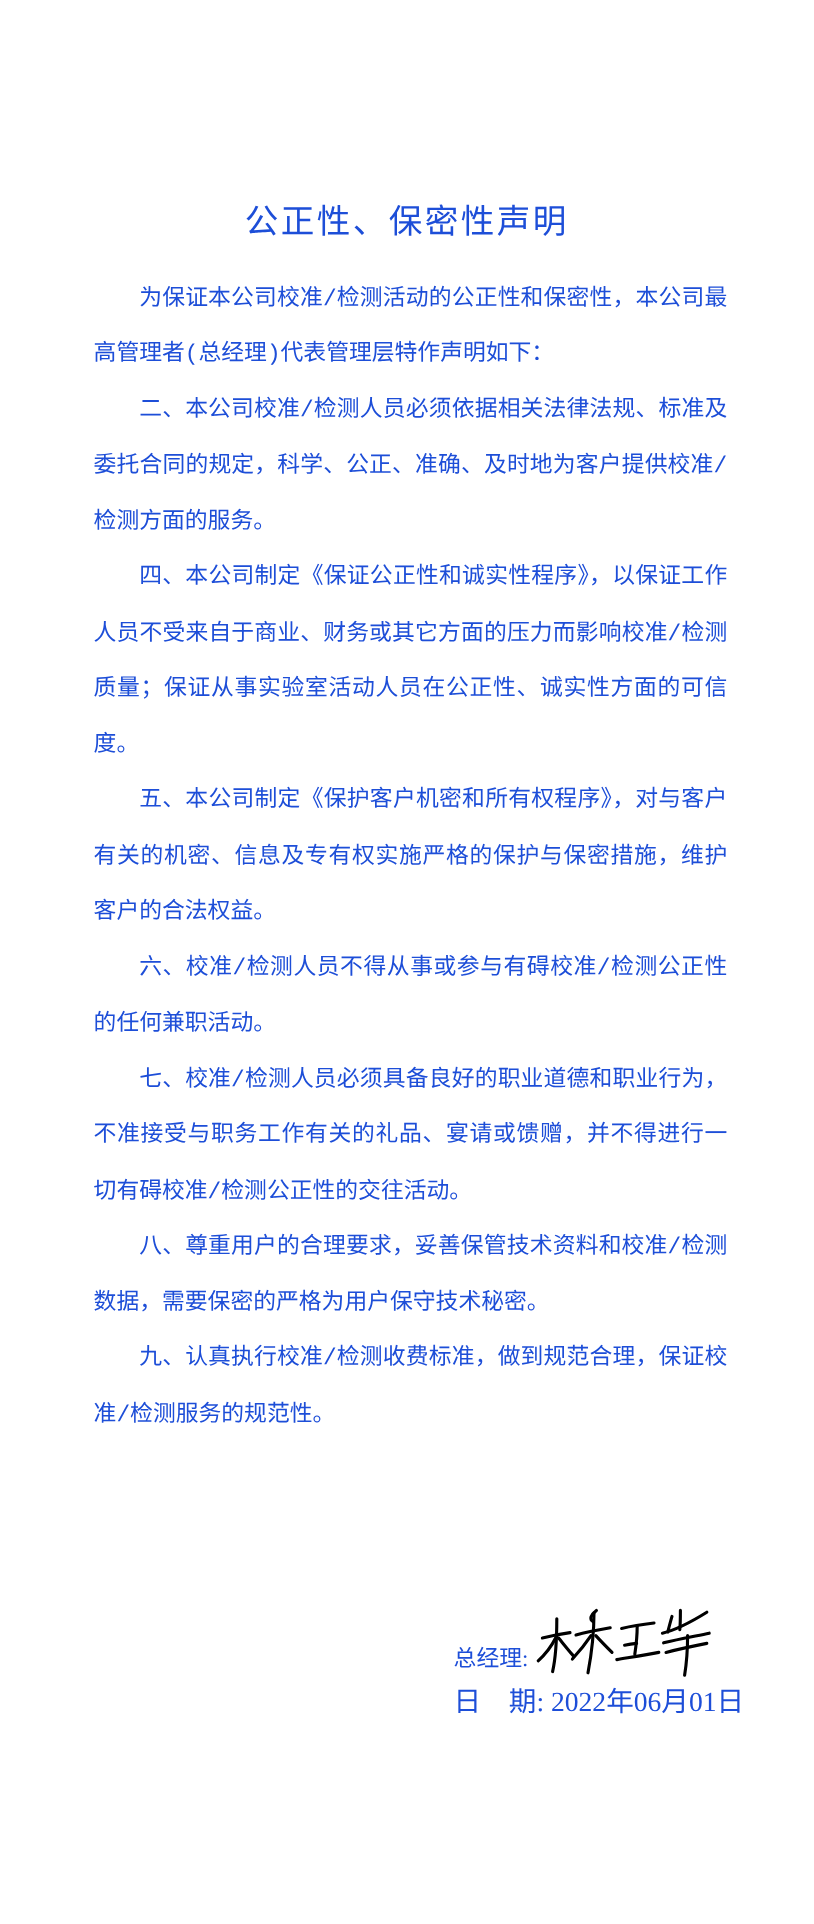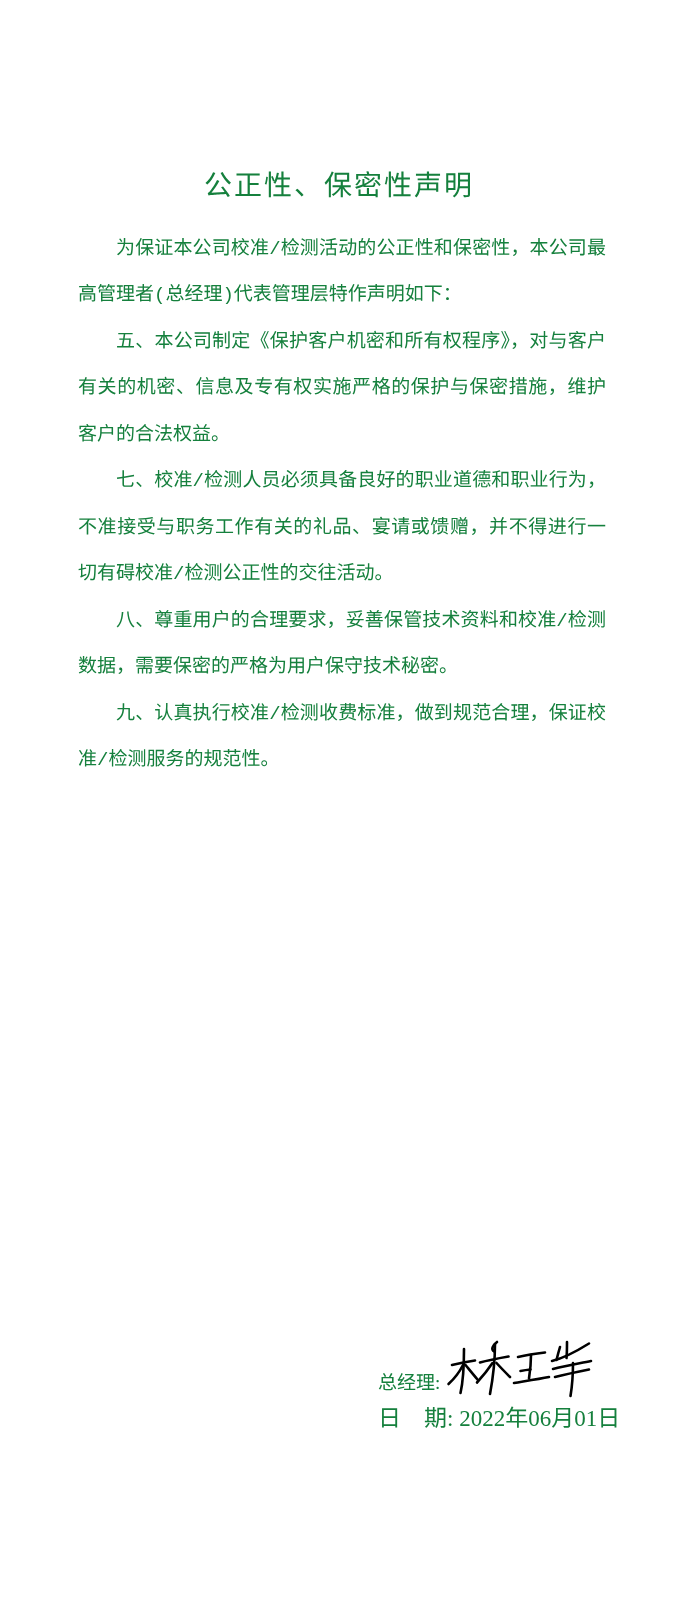--- a/index.html
+++ b/index.html
@@ -6,21 +6,21 @@
     margin: 0;
     padding: 0;
     background: #e9e9e9;
   }
   .page {
     position: relative;
     width: 678px;
     height: 1603px;
     margin: 0 auto;
     background: #ffffff;
-    color: #15803d;
+    color: #1d4ed8;
     font-family: "Liberation Serif", "DejaVu Serif", serif;
     overflow: hidden;
   }
   .doc-title {
     padding-top: 146px;
     text-align: center;
     font-size: 28px;
     line-height: 42px;
     letter-spacing: 2px;
     font-weight: 400;
@@ -74,21 +74,24 @@
 </style>
 </head>
 <body>
 
 <div class="page">
 
   <h1 class="doc-title">公正性、保密性声明</h1>
 
   <div class="content">
     <p>为保证本公司校准/检测活动的公正性和保密性，本公司最高管理者(总经理)代表管理层特作声明如下：</p>
+    <p>二、本公司校准/检测人员必须依据相关法律法规、标准及委托合同的规定，科学、公正、准确、及时地为客户提供校准/检测方面的服务。</p>
+    <p>四、本公司制定《保证公正性和诚实性程序》，以保证工作人员不受来自于商业、财务或其它方面的压力而影响校准/检测质量；保证从事实验室活动人员在公正性、诚实性方面的可信度。</p>
     <p>五、本公司制定《保护客户机密和所有权程序》，对与客户有关的机密、信息及专有权实施严格的保护与保密措施，维护客户的合法权益。</p>
+    <p>六、校准/检测人员不得从事或参与有碍校准/检测公正性的任何兼职活动。</p>
     <p>七、校准/检测人员必须具备良好的职业道德和职业行为，不准接受与职务工作有关的礼品、宴请或馈赠，并不得进行一切有碍校准/检测公正性的交往活动。</p>
     <p>八、尊重用户的合理要求，妥善保管技术资料和校准/检测数据，需要保密的严格为用户保守技术秘密。</p>
     <p>九、认真执行校准/检测收费标准，做到规范合理，保证校准/检测服务的规范性。</p>
 
   </div>
 
   <div class="sig-block">
     <div class="sig-row">
       <span class="sig-label">总经理:</span>
       <svg class="sig-svg" viewBox="0 0 150 60" role="img" aria-label="林正峯">

